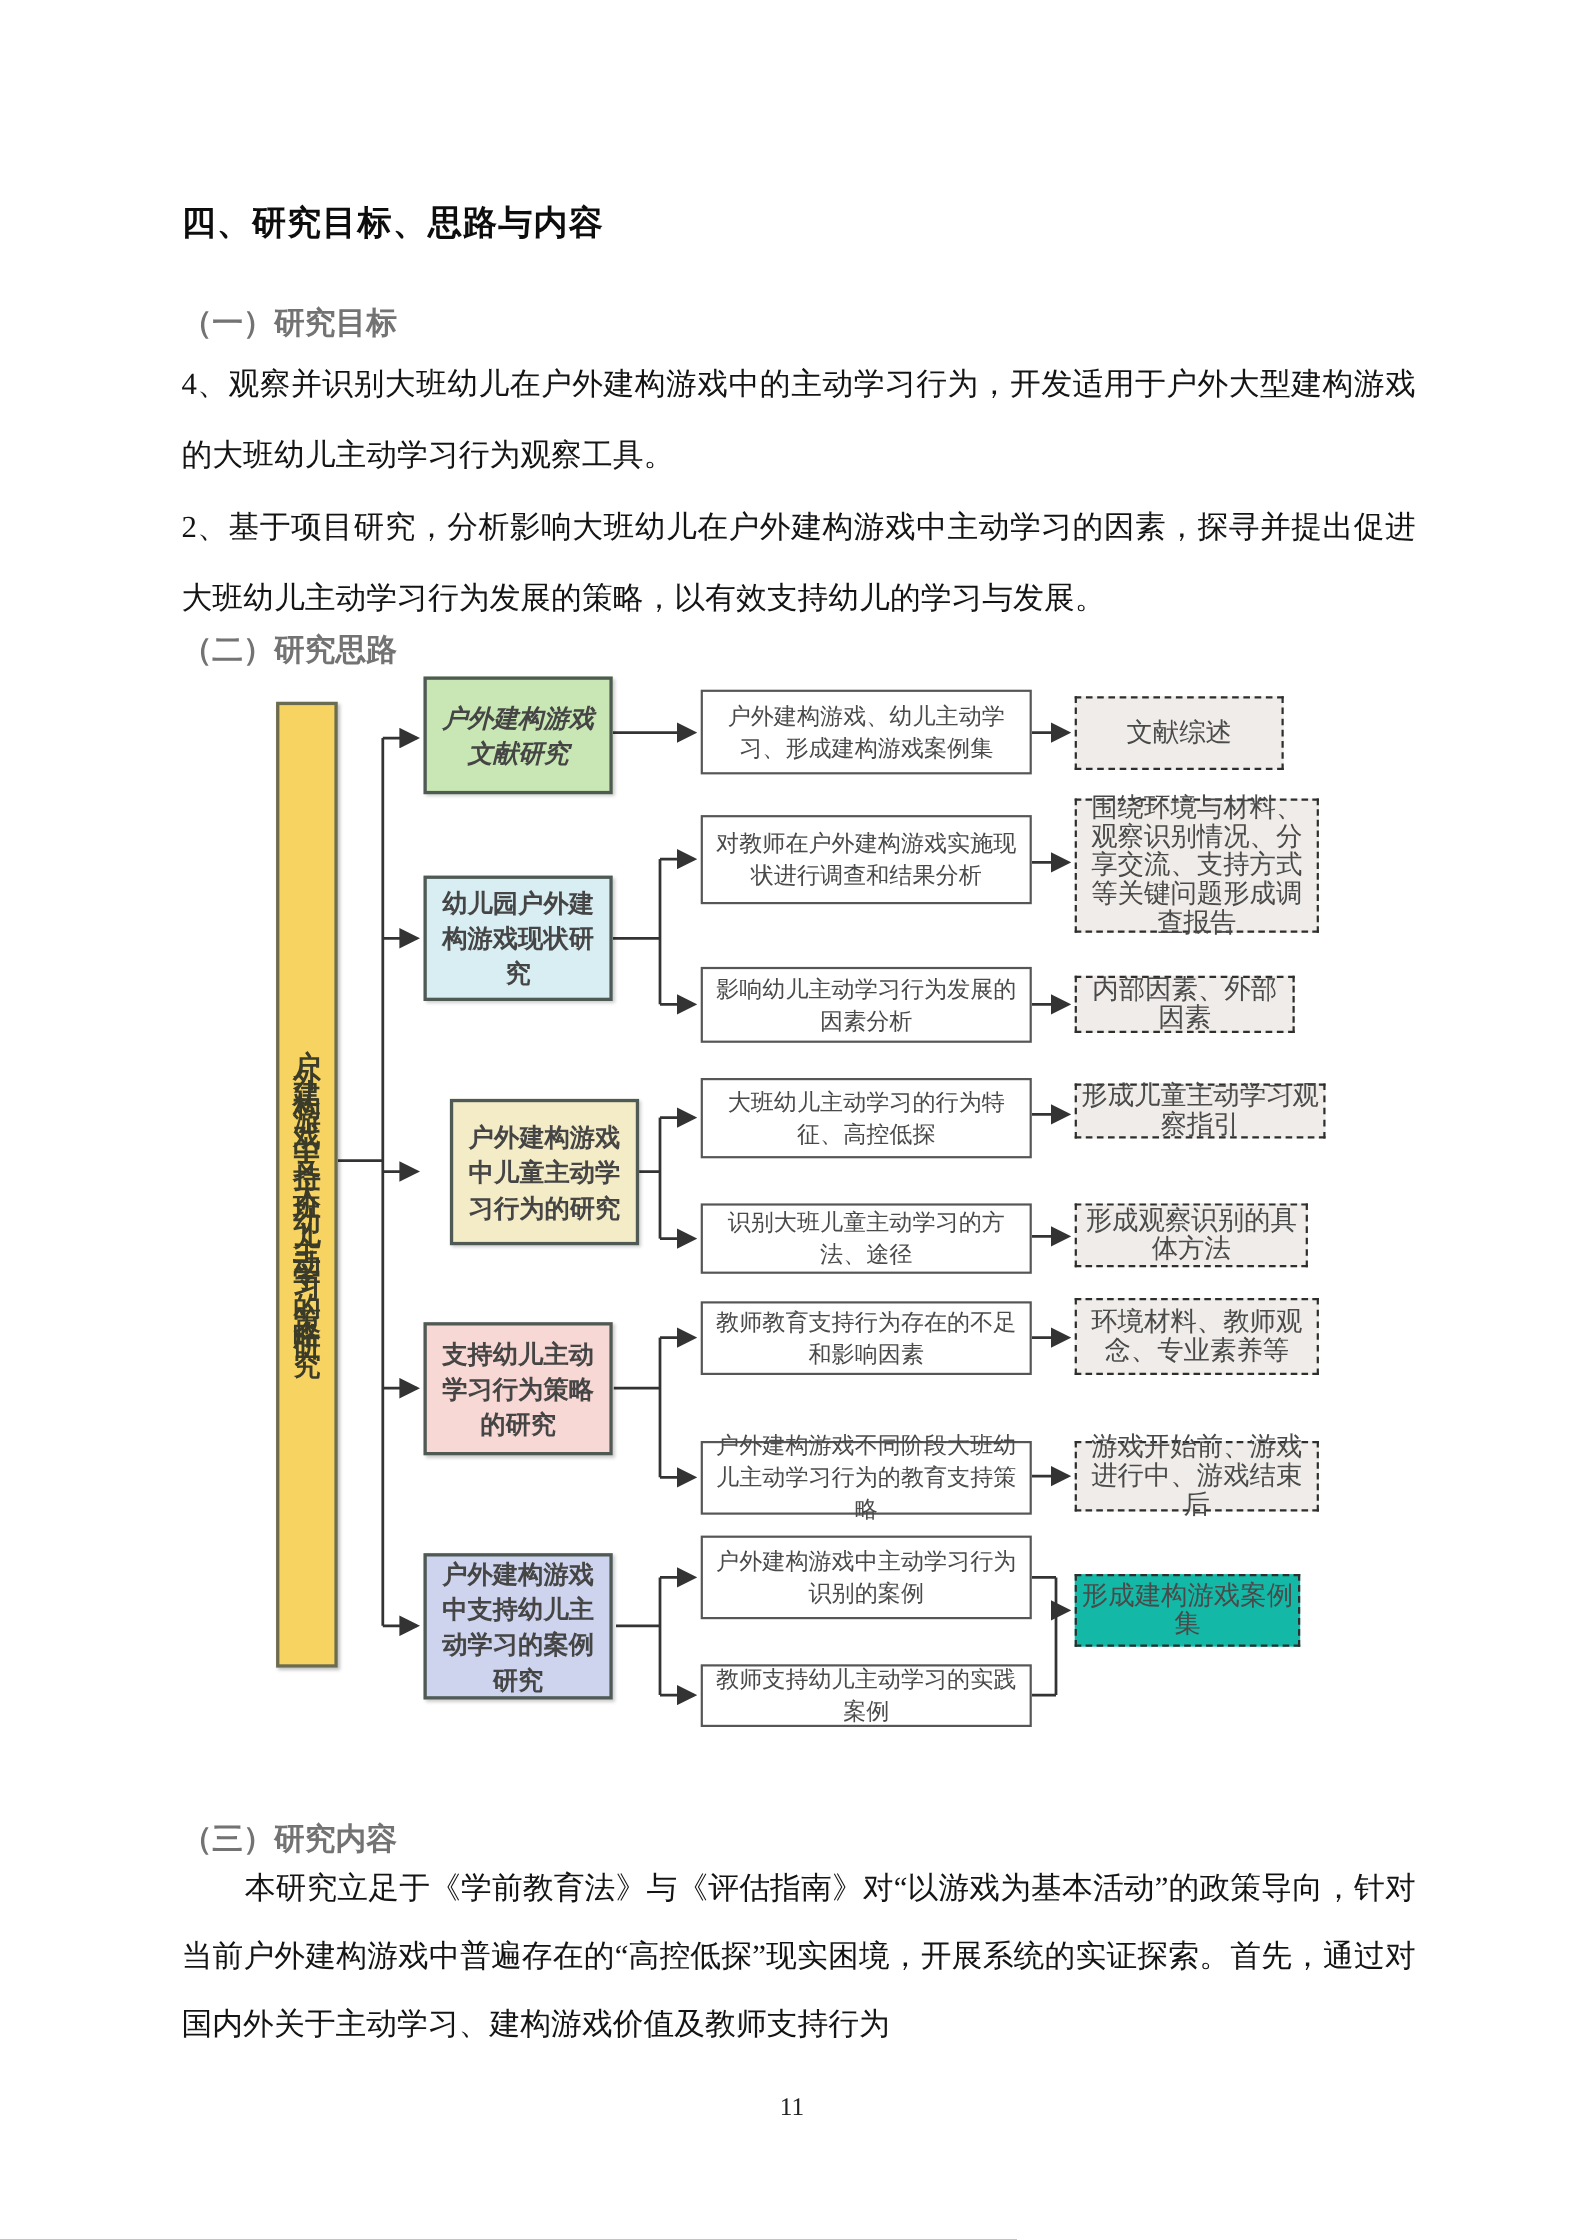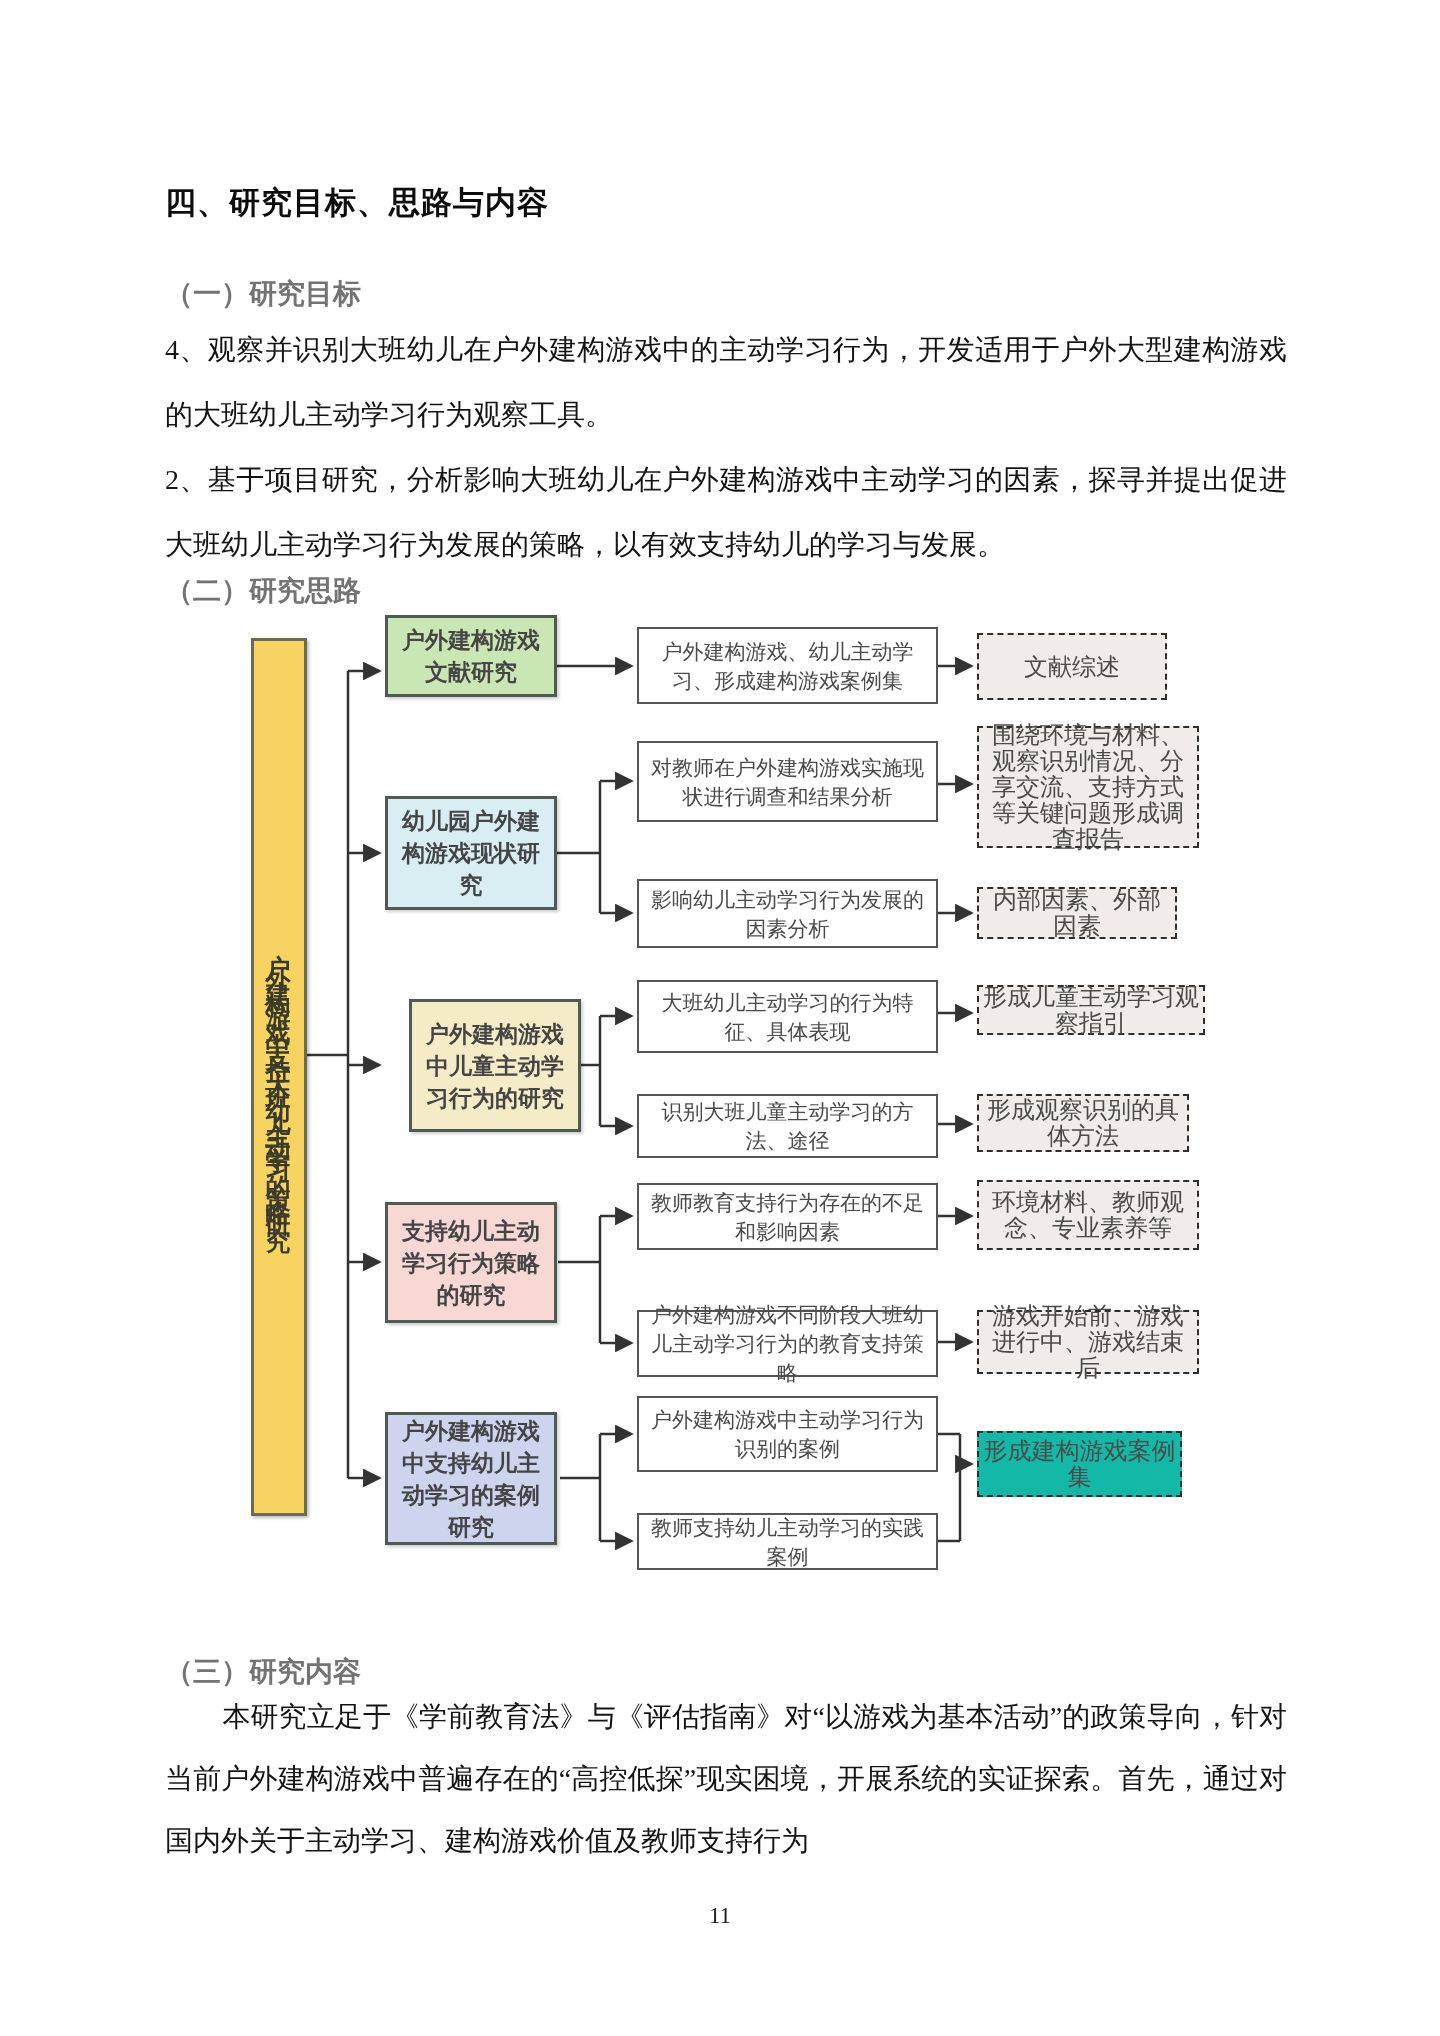--- a/index.html
+++ b/index.html
@@ -144,30 +144,30 @@
 
         <path d="M938 834 H960"></path>
         <path d="M938 941 H960"></path>
         <path d="M960 834 V941"></path>
         <path d="M960 864 H971" marker-end="url(#arr)"></path>
       </g>
     </svg>
 
     <div class="rootbar" style="background: rgb(247, 212, 98);">户外建构游戏中支持大班幼儿主动学习的策略研究</div>
 
-    <div class="topic" style="top: 15px; height: 82px; background: rgb(201, 231, 180);">户外建构游戏文献研究</div>
+    <div class="topic" style="top: 15px; height: 107px; background: rgb(201, 231, 180); font-style: italic;">户外建构游戏文献研究</div>
     <div class="topic" style="top: 196px; height: 114px; background: rgb(216, 238, 243);">幼儿园户外建构游戏现状研究</div>
     <div class="topic" style="top: 399px; height: 133px; background: rgb(244, 236, 198); margin-left: 24px;">户外建构游戏中儿童主动学习行为的研究</div>
     <div class="topic" style="top: 602px; height: 121px; background: rgb(248, 216, 212);">支持幼儿主动学习行为策略的研究</div>
     <div class="topic" style="top: 812px; height: 133px; background: rgb(206, 211, 238);">户外建构游戏中支持幼儿主动学习的案例研究</div>
 
     <div class="task" style="top:27px;height:77px">户外建构游戏、幼儿主动学习、形成建构游戏案例集</div>
     <div class="task" style="top:141px;height:81px">对教师在户外建构游戏实施现状进行调查和结果分析</div>
     <div class="task" style="top:279px;height:69px">影响幼儿主动学习行为发展的因素分析</div>
-    <div class="task" style="top:380px;height:73px">大班幼儿主动学习的行为特征、具体表现</div>
+    <div class="task" style="top:380px;height:73px">大班幼儿主动学习的行为特征、高控低探</div>
     <div class="task" style="top:494px;height:64px">识别大班儿童主动学习的方法、途径</div>
     <div class="task" style="top:583px;height:67px">教师教育支持行为存在的不足和影响因素</div>
     <div class="task" style="top:710px;height:67px">户外建构游戏不同阶段大班幼儿主动学习行为的教育支持策略</div>
     <div class="task" style="top:796px;height:76px">户外建构游戏中主动学习行为识别的案例</div>
     <div class="task" style="top:913px;height:57px">教师支持幼儿主动学习的实践案例</div>
 
     <div class="out" style="top: 33px; height: 67px; width: 190px; background: rgb(239, 236, 233);">文献综述</div>
     <div class="out" style="top: 126px; height: 122px; width: 222px; background: rgb(239, 236, 233);">围绕环境与材料、观察识别情况、分享交流、支持方式等关键问题形成调查报告</div>
     <div class="out" style="top: 287px; height: 52px; width: 200px; background: rgb(239, 236, 233);">内部因素、外部因素</div>
     <div class="out" style="top: 385px; height: 50px; width: 228px; background: rgb(239, 236, 233);">形成儿童主动学习观察指引</div>

